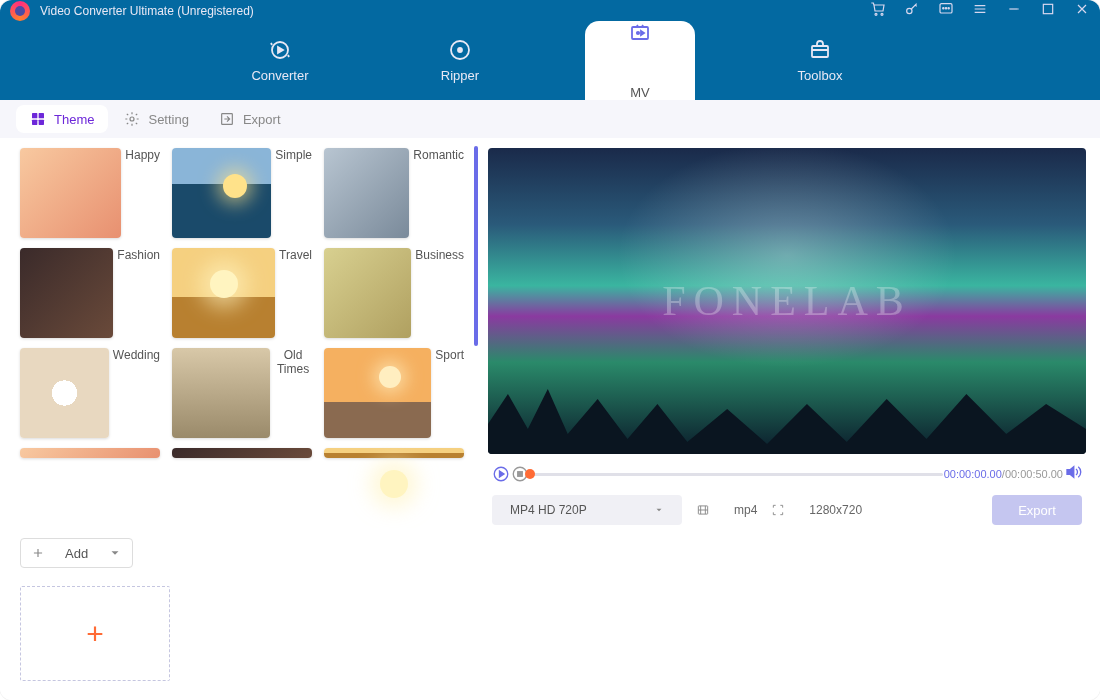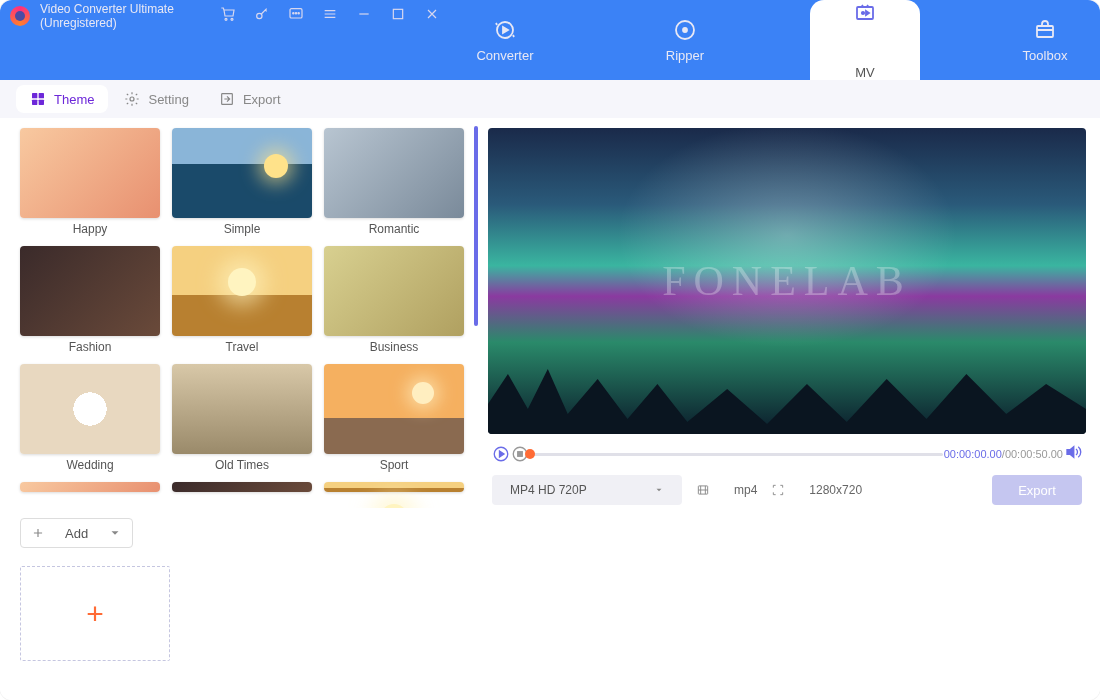--- a/index.html
+++ b/index.html
@@ -1,21 +1,21 @@
 <!DOCTYPE html>
 <html><head>
 <meta charset="utf-8">
 <style>
 * { margin: 0; padding: 0; box-sizing: border-box; font-family: -apple-system, BlinkMacSystemFont, "Segoe UI", Arial, sans-serif; }
 body { background: #fff; width: 1100px; height: 700px; overflow: hidden; }
 
 .app { width: 1100px; height: 700px; background: #fff; border-radius: 12px; overflow: hidden; box-shadow: 0 0 0 1px rgba(0,0,0,0.05); display: flex; flex-direction: column; }
 
 
-.header { height: 80px; background: #3b82f6; color: #fff; display: flex; flex-direction: row; }
+.header { height: 100px; background: #0369a1; color: #fff; display: flex; flex-direction: column; }
 .titlebar { height: 32px; display: flex; align-items: center; padding: 0 10px; }
 .logo { width: 20px; height: 20px; border-radius: 50%; background: conic-gradient(from 0deg, #ff2e7e, #ff7e2e, #ff2e7e); margin-right: 10px; position: relative; }
 .logo::after { content: ""; position: absolute; width: 10px; height: 10px; border-radius: 50%; background: #4b4ca5; top: 5px; left: 5px; }
 .title { font-size: 12px; color: #e8e8f5; flex: 1; }
 .winctrls { display: flex; gap: 18px; align-items: center; color: #d7d7ef; }
 .winctrls svg { width: 16px; height: 16px; }
 .icnbtn { cursor: pointer; }
 
 .tabsrow { flex: 1; display: flex; align-items: stretch; justify-content: center; gap: 70px; padding-bottom: 0; }
 .tabitem { display: flex; flex-direction: column; align-items: center; justify-content: center; gap: 6px; color: #e8e8f5; font-size: 13px; cursor: pointer; width: 110px; border-top-left-radius: 14px; border-top-right-radius: 14px; }
@@ -28,21 +28,21 @@
 .subtab.active { background: #fff; color: #6d28d9; }
 .subtab svg { width: 16px; height: 16px; }
 
 
 .main { flex: 1; display: flex; flex-direction: column; background: #fff; }
 .row1 { display: flex; height: 390px; }
 .themes { width: 480px; padding: 10px 6px 0 20px; overflow: hidden; position: relative; }
 .themes-scroll { display: grid; grid-template-columns: repeat(3, 1fr); gap: 10px 12px; padding-right: 10px; }
 .themes::-webkit-scrollbar { width: 6px; }
 .themescrollbar { position: absolute; right: 2px; top: 8px; width: 4px; height: 200px; background: #6a6ce8; border-radius: 2px; }
-.theme-card { display: flex; flex-direction: column; gap: 4px; cursor: pointer; }
+.theme-card { display: flex; flex-direction: row; gap: 4px; cursor: pointer; }
 .thumb { width: 100%; height: 90px; border-radius: 4px; box-shadow: 0 1px 3px rgba(0,0,0,0.15); background-size: cover; background-position: center; }
 .theme-label { text-align: center; font-size: 12px; color: #555; }
 
 
 .th-happy { background: linear-gradient(135deg,#f8c9a0,#e89070), radial-gradient(circle at 30% 40%, #fff 0 6%, transparent 6%); }
 .th-simple { background: linear-gradient(180deg,#8ab5d8 0 40%, #1a4a6a 40% 100%); position: relative; }
 .th-simple::after { content:""; position:absolute; width:24px; height:24px; border-radius:50%; background:#ffe28a; top:26px; right:24px; box-shadow: 0 0 18px 6px rgba(255,226,138,0.6);}
 .th-romantic { background: linear-gradient(135deg,#b8c5d1,#7a8a9a); }
 .th-fashion { background: linear-gradient(135deg,#3a2a2a,#6a4a3a); }
 .th-travel { background: linear-gradient(180deg,#f5d080 0 55%, #b88030 55% 100%); position:relative; }

